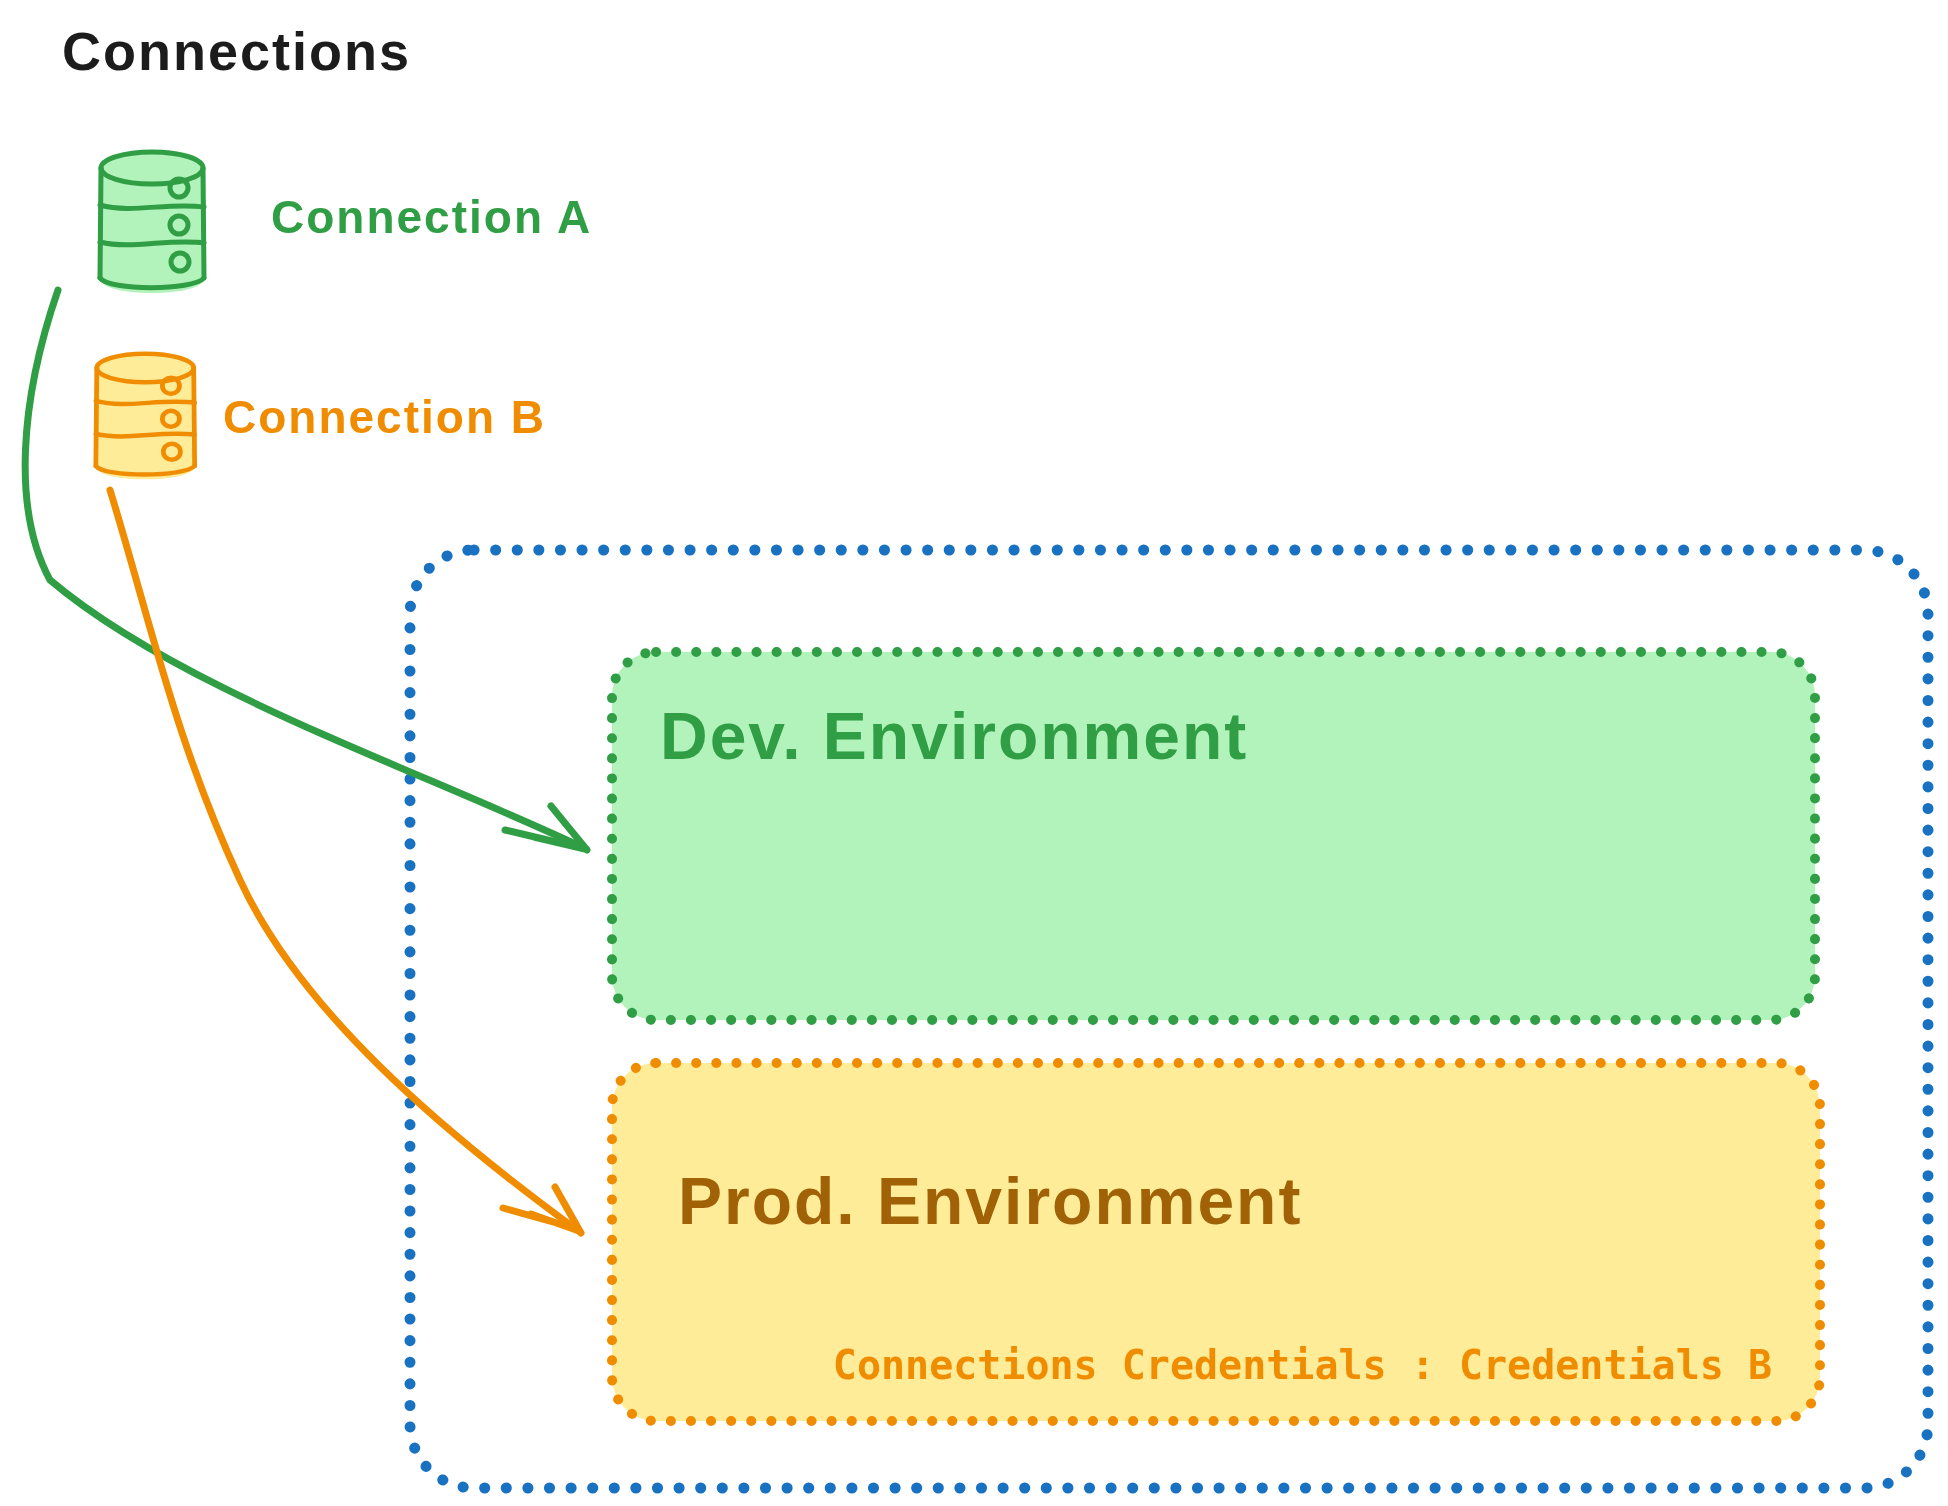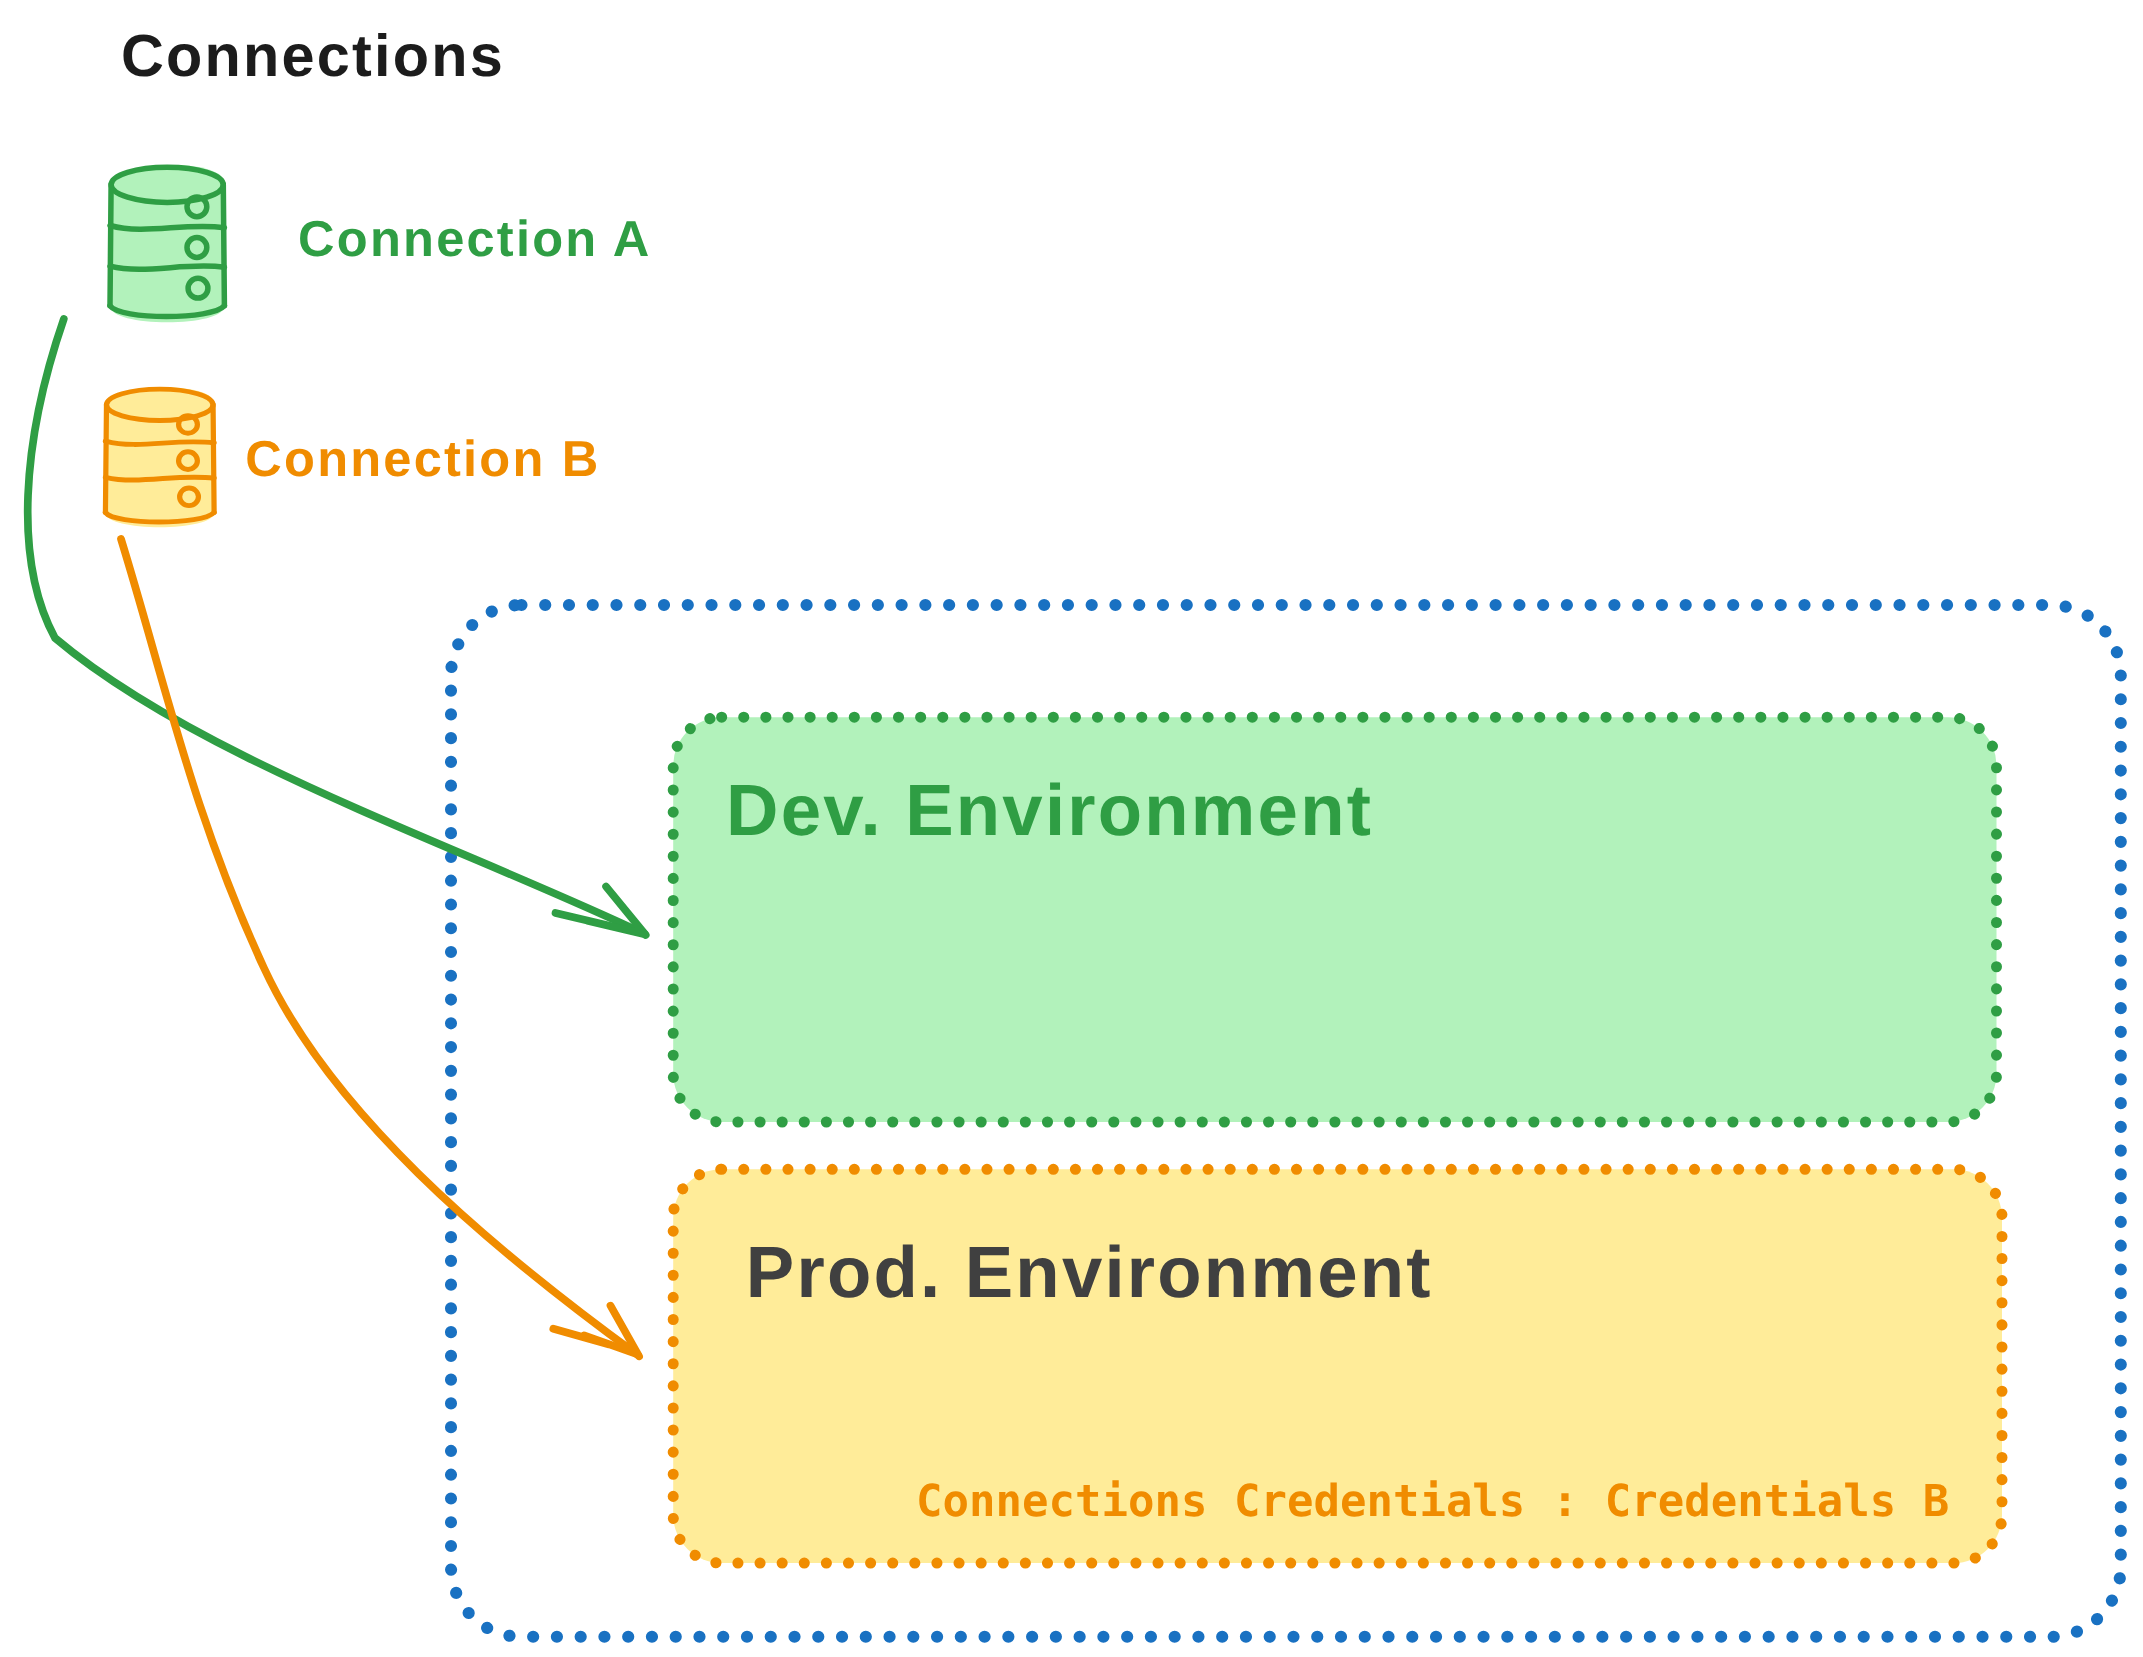--- a/index.html
+++ b/index.html
@@ -8,32 +8,32 @@
     width:1948px;height:1506px;
     background:#ffffff;
     overflow:hidden;
     font-family:"Liberation Sans", sans-serif;
   }
   .layer{position:absolute;left:0;top:0;width:1948px;height:1506px;}
   .txt{position:absolute;white-space:nowrap;}
   .hand{letter-spacing:2px;}
   .title{
     left:62px;top:20px;
-    font-size:54px;font-weight:700;color:#1c1c1c;margin-left:48px;
+    font-size:54px;font-weight:700;color:#1c1c1c;
   }
   .conn-label{font-size:46px;font-weight:600;}
   .conn-a{left:227px;top:190px;color:#2f9e44;margin-left:44px;}
   .conn-b{left:223px;top:390px;color:#f08c00;}
   .project-label{
     left:1540px;top:412px;
     font-size:66px;font-weight:700;color:#1971c2;
   }
   .env-label{font-size:66px;font-weight:600;}
   .dev-label{left:660px;top:698px;color:#2f9e44;}
-  .prod-label{left:678px;top:1118px;color:#404040;}
+  .prod-label{left:678px;top:1163px;color:#a16207;}
   .cred{
     font-family:"DejaVu Sans Mono", monospace;
     font-size:40px;font-weight:600;letter-spacing:0;
   }
   .cred-a{right:171px;top:918px;color:#2f9e44;}
   .cred-b{right:176px;top:1342px;color:#f08c00;}
 </style>
 </head>
 <body>
 

